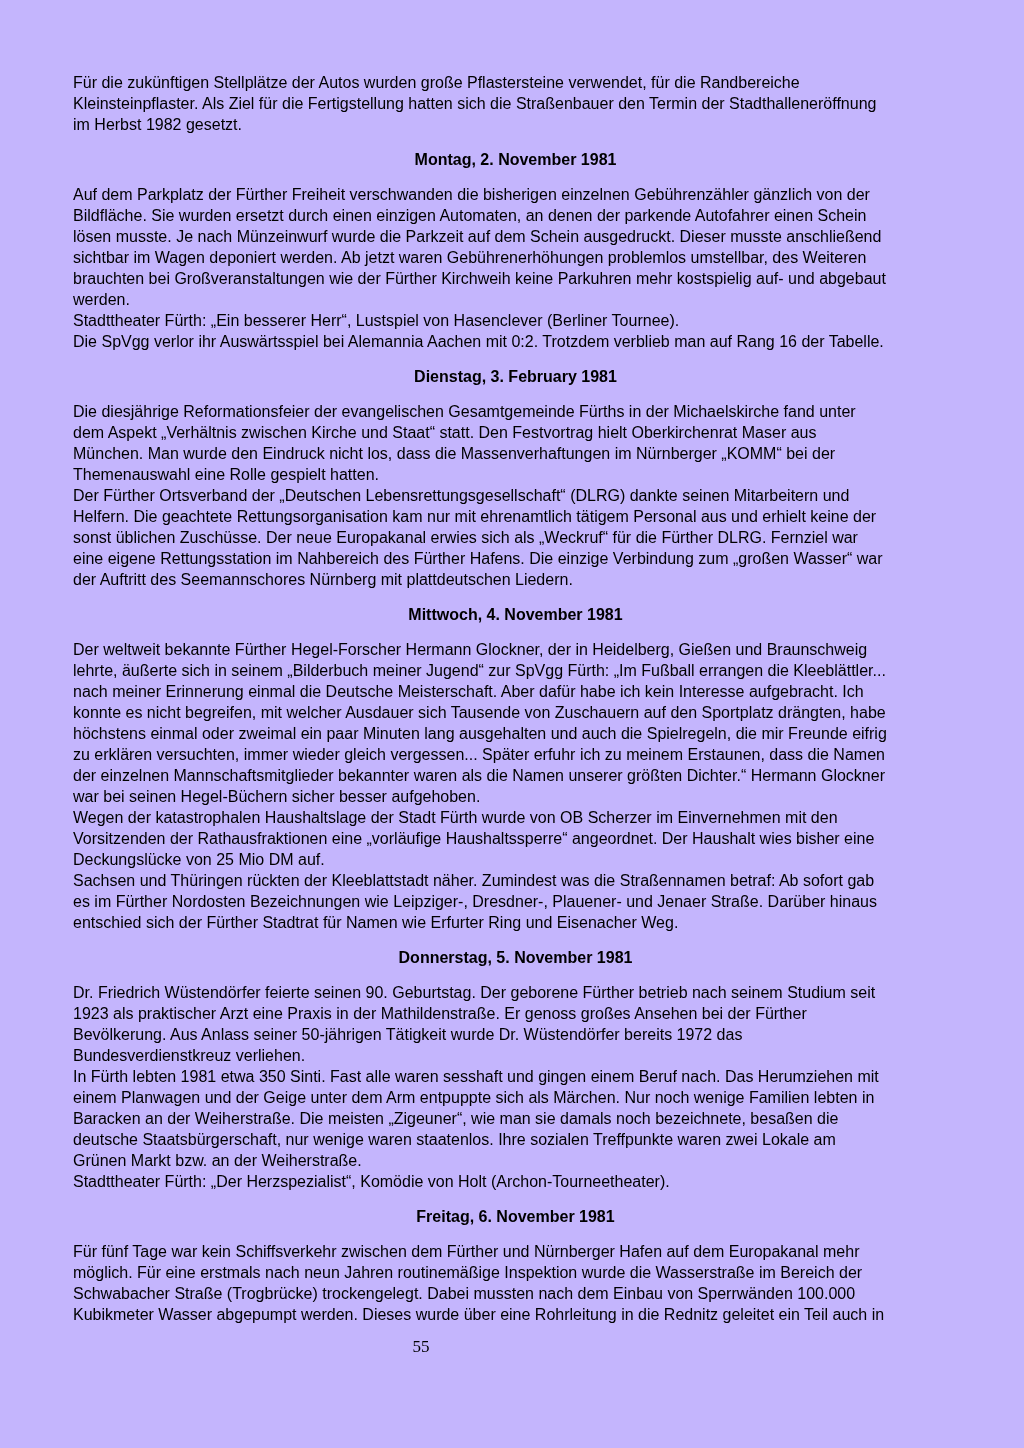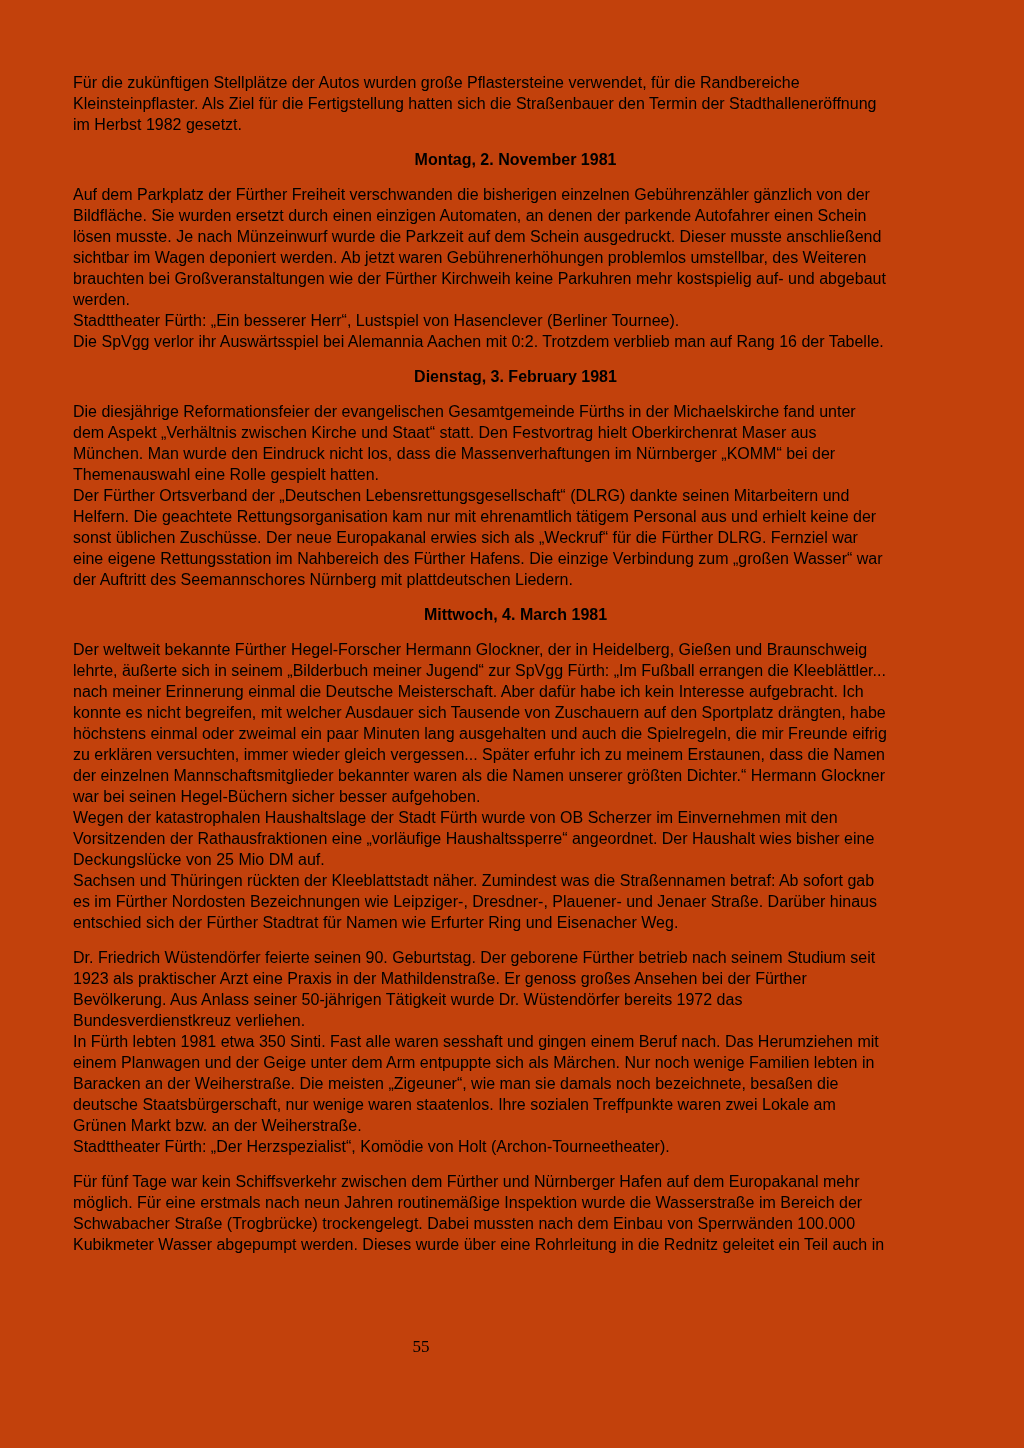--- a/index.html
+++ b/index.html
@@ -6,21 +6,21 @@
   html, body {
     width: 1024px;
     height: 1448px;
     background: #ffffff;
     overflow: hidden;
   }
   .page {
     position: relative;
     width: 1024px;
     height: 1448px;
-    background: #c2410c;
+    background: #c4b5fd;
     color: #000000;
     font-family: "Liberation Sans", "DejaVu Sans", sans-serif;
   }
   .content {
     position: absolute;
     left: 73px;
     top: 72px;
     width: 885px;
     font-size: 16px;
     line-height: 21px;
@@ -75,49 +75,51 @@
     <div class="para">Die diesjährige Reformationsfeier der evangelischen Gesamtgemeinde Fürths in der Michaelskirche fand unter
 dem Aspekt „Verhältnis zwischen Kirche und Staat“ statt. Den Festvortrag hielt Oberkirchenrat Maser aus
 München. Man wurde den Eindruck nicht los, dass die Massenverhaftungen im Nürnberger „KOMM“ bei der
 Themenauswahl eine Rolle gespielt hatten.
 Der Fürther Ortsverband der „Deutschen Lebensrettungsgesellschaft“ (DLRG) dankte seinen Mitarbeitern und
 Helfern. Die geachtete Rettungsorganisation kam nur mit ehrenamtlich tätigem Personal aus und erhielt keine der
 sonst üblichen Zuschüsse. Der neue Europakanal erwies sich als „Weckruf“ für die Fürther DLRG. Fernziel war
 eine eigene Rettungsstation im Nahbereich des Fürther Hafens. Die einzige Verbindung zum „großen Wasser“ war
 der Auftritt des Seemannschores Nürnberg mit plattdeutschen Liedern.</div>
 
-    <h2 class="heading">Mittwoch, 4. March 1981</h2>
+    <h2 class="heading">Mittwoch, 4. November 1981</h2>
 
     <div class="para">Der weltweit bekannte Fürther Hegel-Forscher Hermann Glockner, der in Heidelberg, Gießen und Braunschweig
 lehrte, äußerte sich in seinem „Bilderbuch meiner Jugend“ zur SpVgg Fürth: „Im Fußball errangen die Kleeblättler...
 nach meiner Erinnerung einmal die Deutsche Meisterschaft. Aber dafür habe ich kein Interesse aufgebracht. Ich
 konnte es nicht begreifen, mit welcher Ausdauer sich Tausende von Zuschauern auf den Sportplatz drängten, habe
 höchstens einmal oder zweimal ein paar Minuten lang ausgehalten und auch die Spielregeln, die mir Freunde eifrig
 zu erklären versuchten, immer wieder gleich vergessen... Später erfuhr ich zu meinem Erstaunen, dass die Namen
 der einzelnen Mannschaftsmitglieder bekannter waren als die Namen unserer größten Dichter.“ Hermann Glockner
 war bei seinen Hegel-Büchern sicher besser aufgehoben.
 Wegen der katastrophalen Haushaltslage der Stadt Fürth wurde von OB Scherzer im Einvernehmen mit den
 Vorsitzenden der Rathausfraktionen eine „vorläufige Haushaltssperre“ angeordnet. Der Haushalt wies bisher eine
 Deckungslücke von 25 Mio DM auf.
 Sachsen und Thüringen rückten der Kleeblattstadt näher. Zumindest was die Straßennamen betraf: Ab sofort gab
 es im Fürther Nordosten Bezeichnungen wie Leipziger-, Dresdner-, Plauener- und Jenaer Straße. Darüber hinaus
 entschied sich der Fürther Stadtrat für Namen wie Erfurter Ring und Eisenacher Weg.</div>
 
+    <h2 class="heading">Donnerstag, 5. November 1981</h2>
 
     <div class="para">Dr. Friedrich Wüstendörfer feierte seinen 90. Geburtstag. Der geborene Fürther betrieb nach seinem Studium seit
 1923 als praktischer Arzt eine Praxis in der Mathildenstraße. Er genoss großes Ansehen bei der Fürther
 Bevölkerung. Aus Anlass seiner 50-jährigen Tätigkeit wurde Dr. Wüstendörfer bereits 1972 das
 Bundesverdienstkreuz verliehen.
 In Fürth lebten 1981 etwa 350 Sinti. Fast alle waren sesshaft und gingen einem Beruf nach. Das Herumziehen mit
 einem Planwagen und der Geige unter dem Arm entpuppte sich als Märchen. Nur noch wenige Familien lebten in
 Baracken an der Weiherstraße. Die meisten „Zigeuner“, wie man sie damals noch bezeichnete, besaßen die
 deutsche Staatsbürgerschaft, nur wenige waren staatenlos. Ihre sozialen Treffpunkte waren zwei Lokale am
 Grünen Markt bzw. an der Weiherstraße.
 Stadttheater Fürth: „Der Herzspezialist“, Komödie von Holt (Archon-Tourneetheater).</div>
 
+    <h2 class="heading">Freitag, 6. November 1981</h2>
 
     <div class="para">Für fünf Tage war kein Schiffsverkehr zwischen dem Fürther und Nürnberger Hafen auf dem Europakanal mehr
 möglich. Für eine erstmals nach neun Jahren routinemäßige Inspektion wurde die Wasserstraße im Bereich der
 Schwabacher Straße (Trogbrücke) trockengelegt. Dabei mussten nach dem Einbau von Sperrwänden 100.000
 Kubikmeter Wasser abgepumpt werden. Dieses wurde über eine Rohrleitung in die Rednitz geleitet ein Teil auch in</div>
 
   </main>
 
   <footer class="page-number">55</footer>
 </div>

